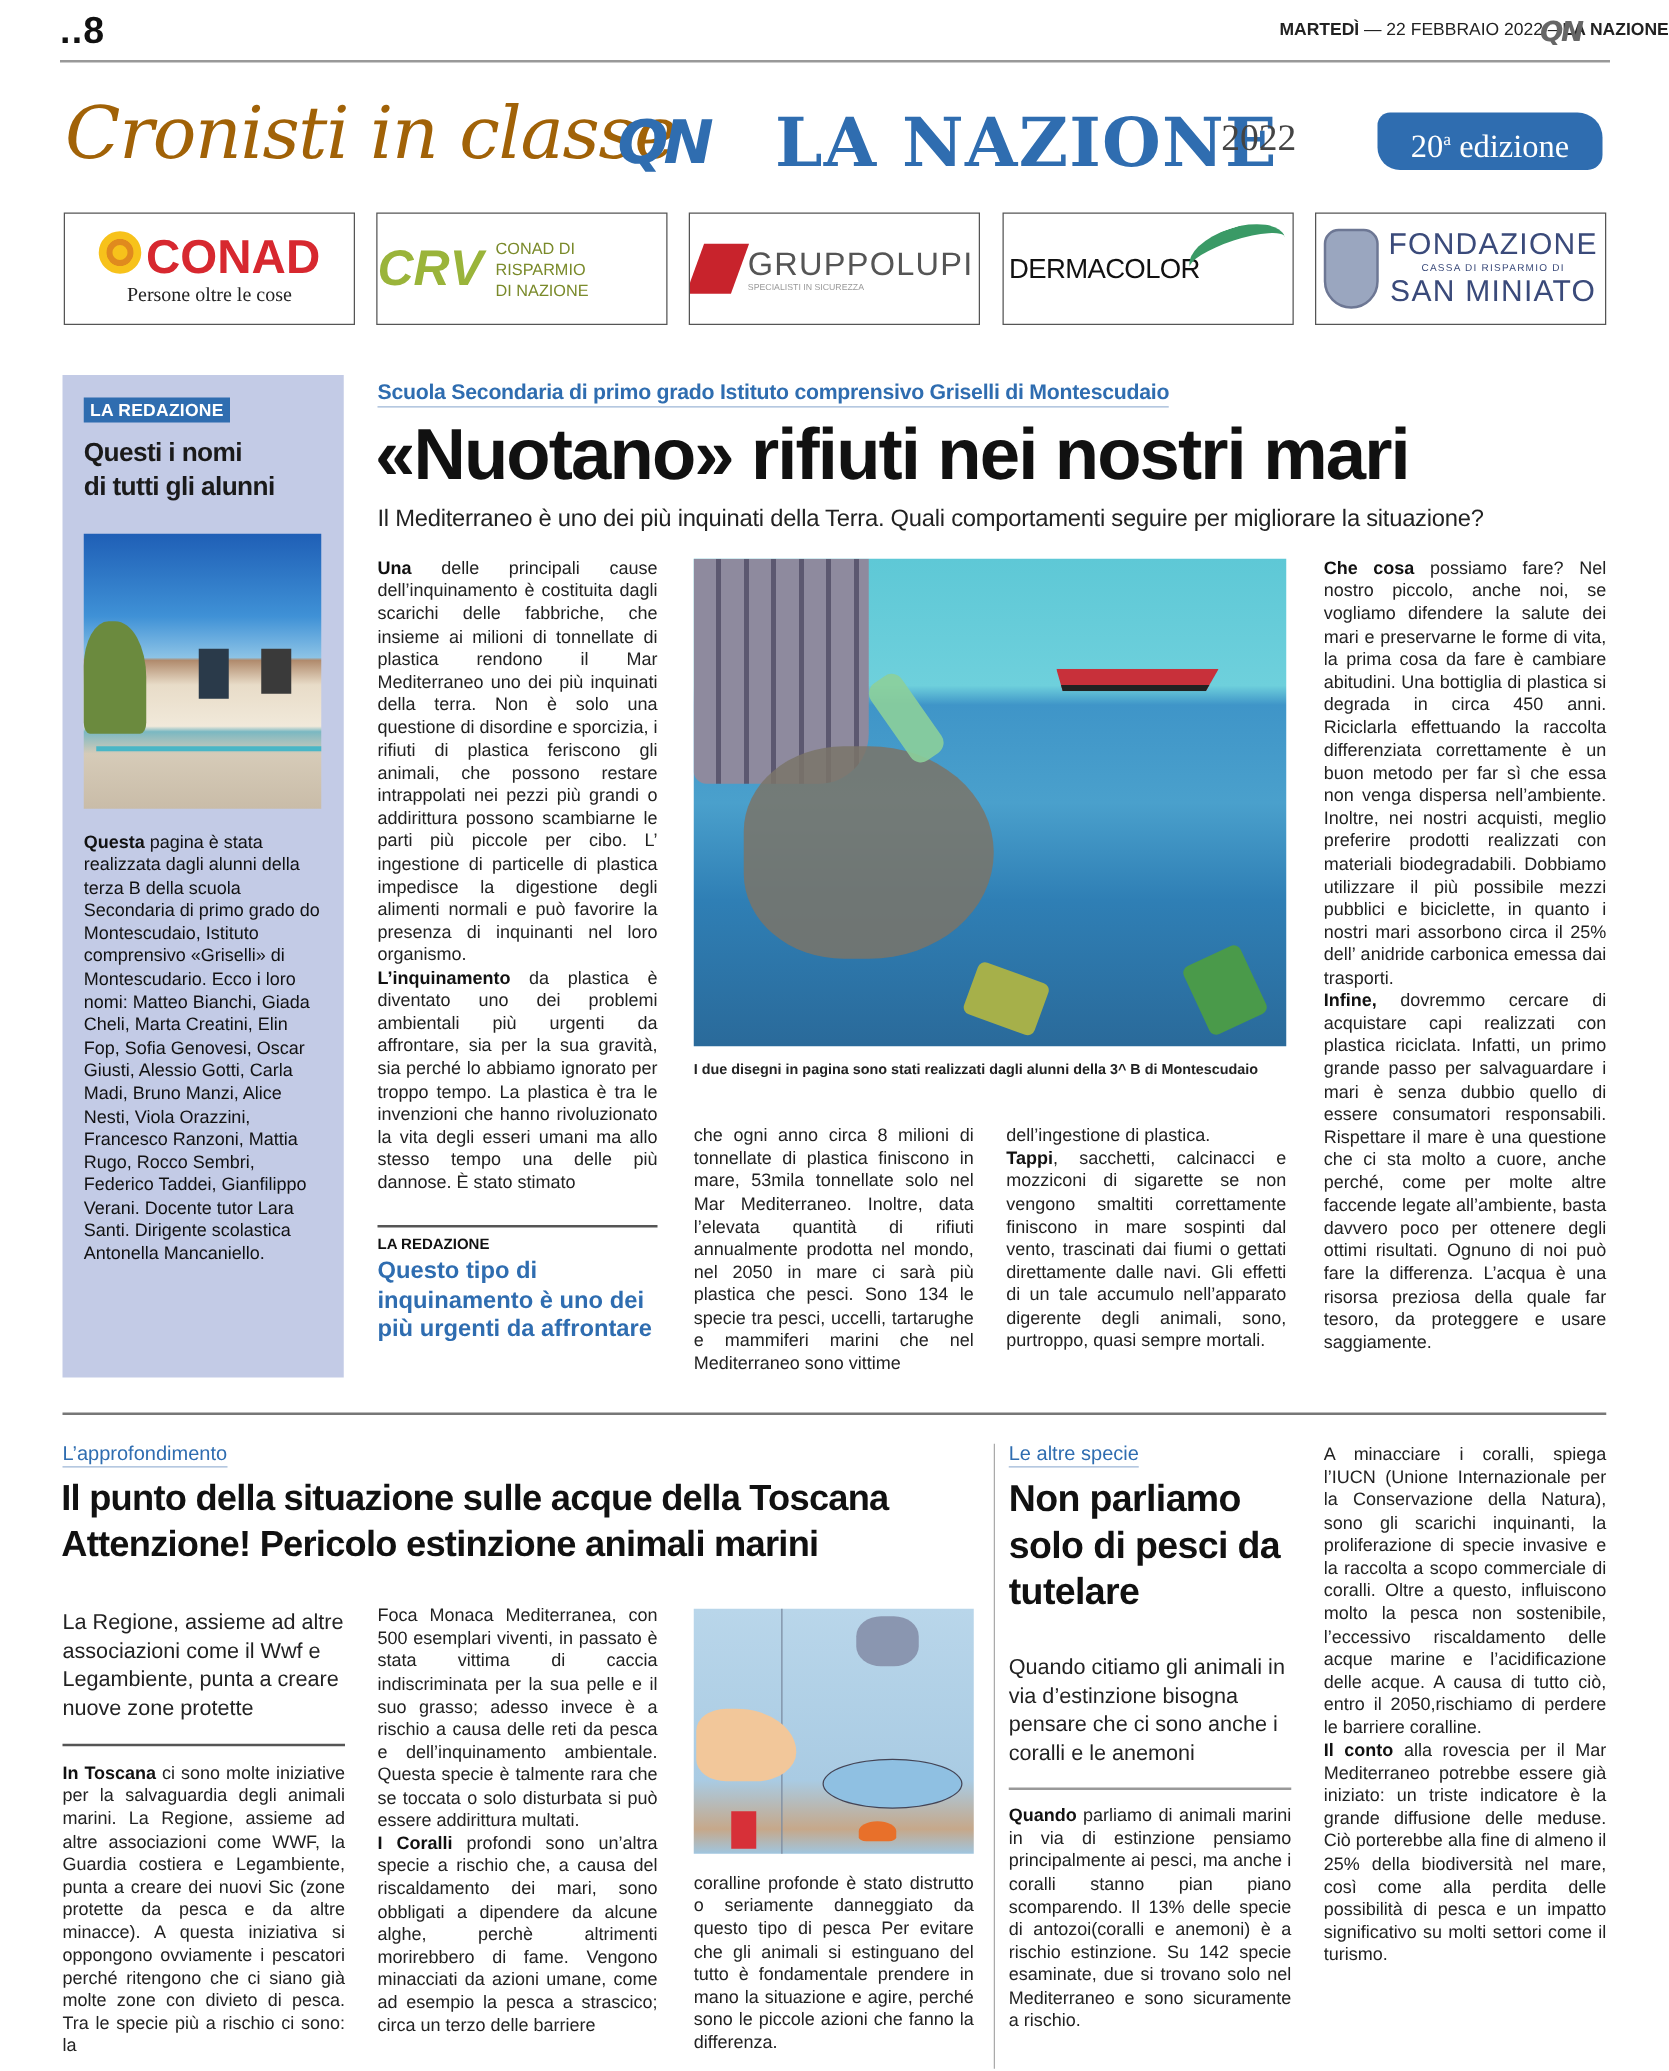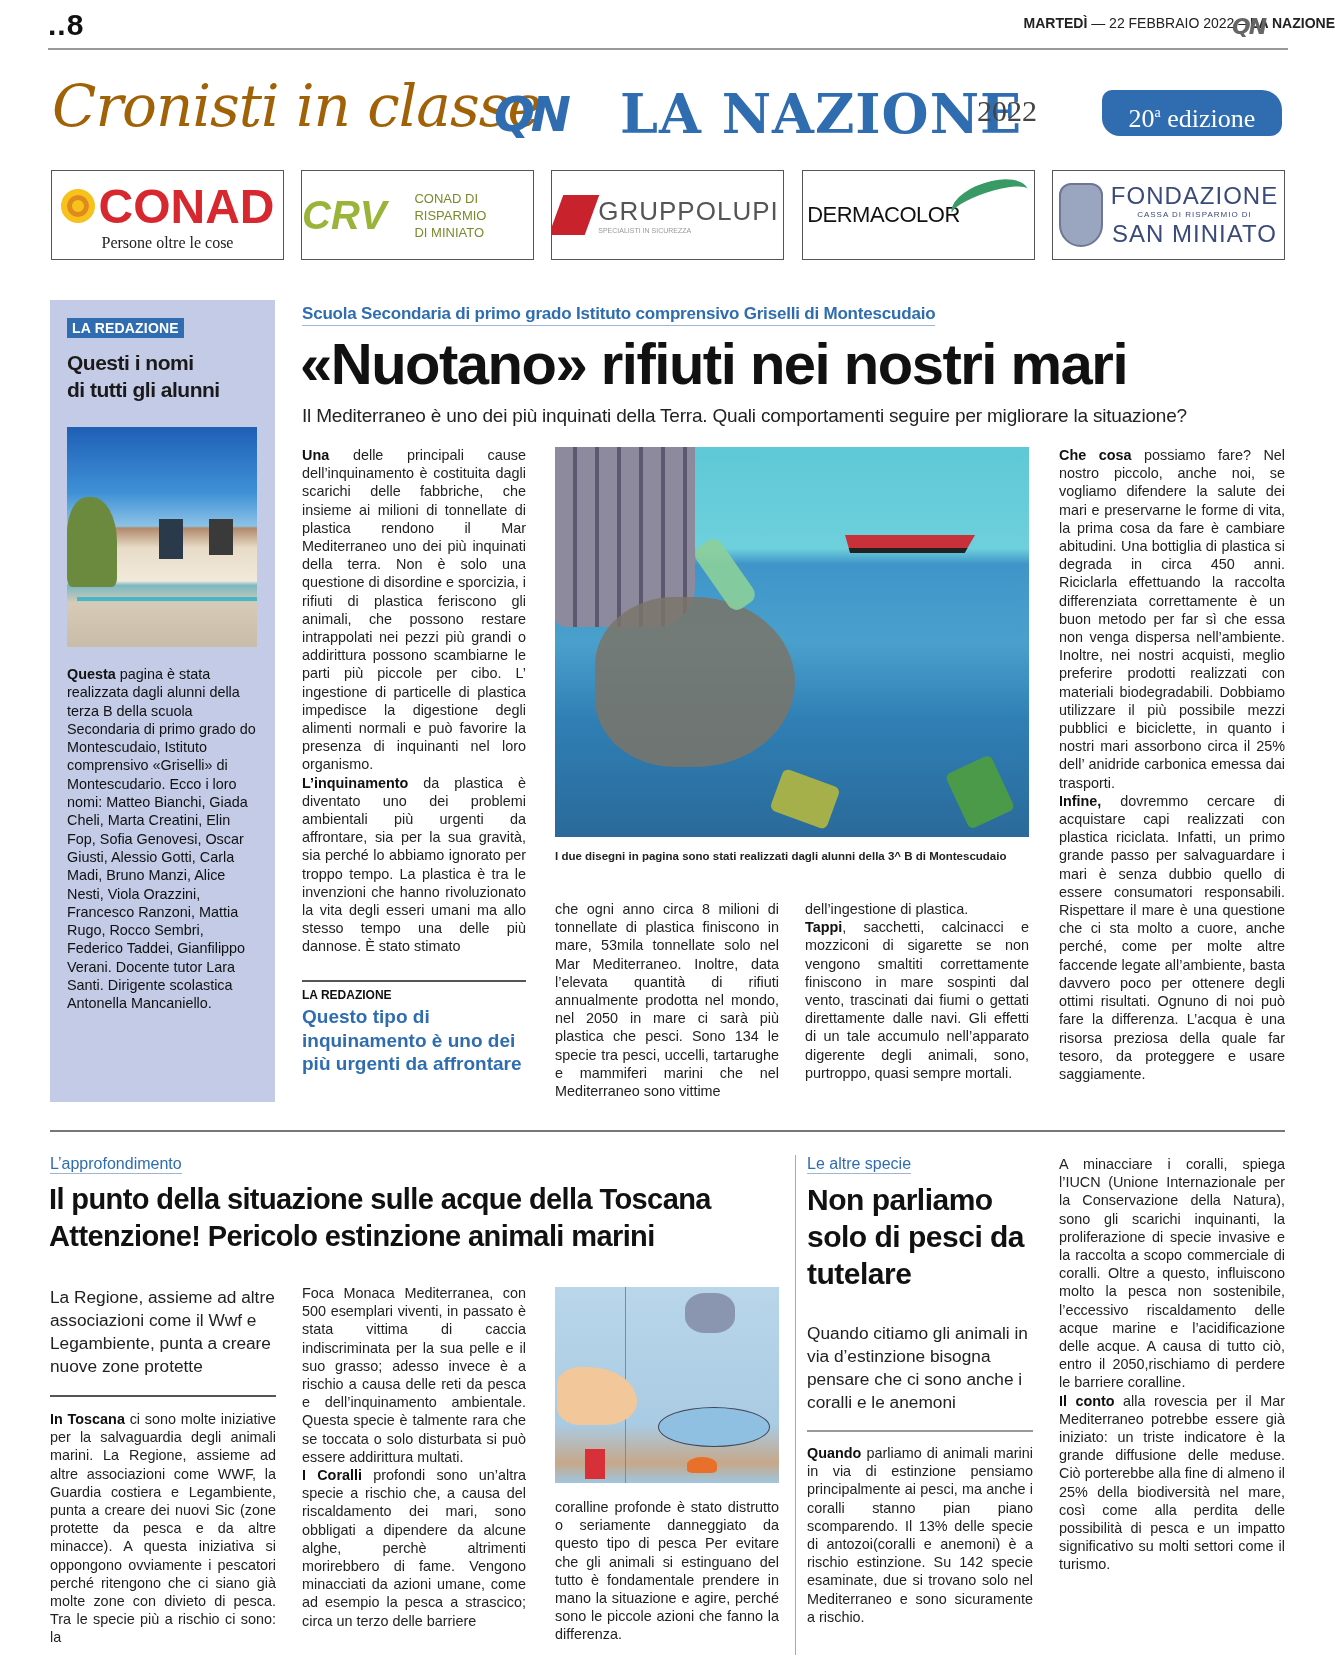--- a/index.html
+++ b/index.html
@@ -17,24 +17,24 @@
   .cronisti { left: 52px; top: 72px; font-family: "DejaVu Serif", serif; font-size: 58px; color: #a16207; font-style: italic; letter-spacing: -1px; }
   .qn-logo { left: 494px; top: 86px; font-family: "DejaVu Sans", sans-serif; font-size: 48px; font-weight: bold; color: #2f6db0; letter-spacing: -4px; font-style: italic; }
   .nazione-logo { left: 620px; top: 82px; font-family: "DejaVu Serif", serif; font-size: 54px; font-weight: bold; color: #2f6db0; letter-spacing: 1px; }
   .year { left: 977px; top: 94px; font-family: "Liberation Serif", serif; font-size: 30px; color: #444; }
   .edizione { left: 1102px; top: 90px; width: 180px; height: 46px; background: #2f6db0; border-radius: 10px 20px 12px 18px; color: #fff; font-family: "Liberation Serif", serif; font-size: 26px; text-align: center; line-height: 46px; }
   .edizione sup { font-size: 14px; }
 
   
   .sponsor { top: 170px; width: 233px; height: 90px; border: 1.5px solid #555; display: flex; align-items: center; justify-content: center; overflow: hidden; }
   .sp-conad { left: 51px; flex-direction: column; }
-  .sp-conad .name { font-size: 48px; font-weight: bold; color: #d7282f; display: flex; align-items: center; gap: 4px; }
+  .sp-conad .name { font-size: 38px; font-weight: bold; color: #d7282f; display: flex; align-items: flex-start; gap: 4px; }
   .sp-conad .flower { width: 34px; height: 34px; border-radius: 50%; background: #f7c21b; border: 6px solid #f7c21b; box-shadow: inset 0 0 0 5px #e08a1e; }
   .sp-conad .tag { font-family: "Liberation Serif", serif; font-size: 16px; color: #222; }
-  .sp-crv { left: 301px; gap: 28px; }
+  .sp-crv { left: 301px; gap: 10px; }
   .sp-crv .mark { font-size: 40px; font-weight: bold; color: #9ab43a; font-style: italic; }
   .sp-crv .txt { font-size: 13px; color: #7a8a2a; line-height: 17px; }
   .sp-lupi { left: 551px; gap: 6px; }
   .sp-lupi .mark { width: 36px; height: 40px; background: #c8232c; transform: skewX(-20deg); }
   .sp-lupi .txt { font-size: 26px; color: #555; letter-spacing: 1px; }
   .sp-lupi small { display: block; font-size: 7px; color: #999; letter-spacing: 0; }
   .sp-derma { left: 802px; }
   .sp-derma .txt { font-size: 22px; font-weight: normal; color: #111; letter-spacing: -0.5px; }
   .sp-derma .swoosh { width: 80px; height: 40px; border-top: 10px solid #3a9a66; border-radius: 50% 50% 0 0; transform: rotate(-18deg); margin-left: -10px; margin-top: -26px; }
   .sp-fond { left: 1052px; gap: 8px; }
@@ -131,21 +131,21 @@
   <div class="name">
       <span class="flower"></span>
       <span>CONAD</span>
     </div>
   <div class="tag">Persone oltre le cose</div>
 </div>
 <div class="abs sponsor sp-crv">
   <div class="mark">CRV</div>
   <div class="txt">
       <div>CONAD DI RISPARMIO</div>
-      <div>DI MINIATO</div>
+      <div>DI NAZIONE</div>
     </div>
 </div>
 <div class="abs sponsor sp-lupi">
   <div class="mark"></div>
   <div class="txt"><span>GRUPPOLUPI</span><small>SPECIALISTI IN SICUREZZA</small></div>
 </div>
 <div class="abs sponsor sp-derma">
   <div class="txt">DERMACOLOR</div>
   <div class="swoosh"></div>
 </div>

